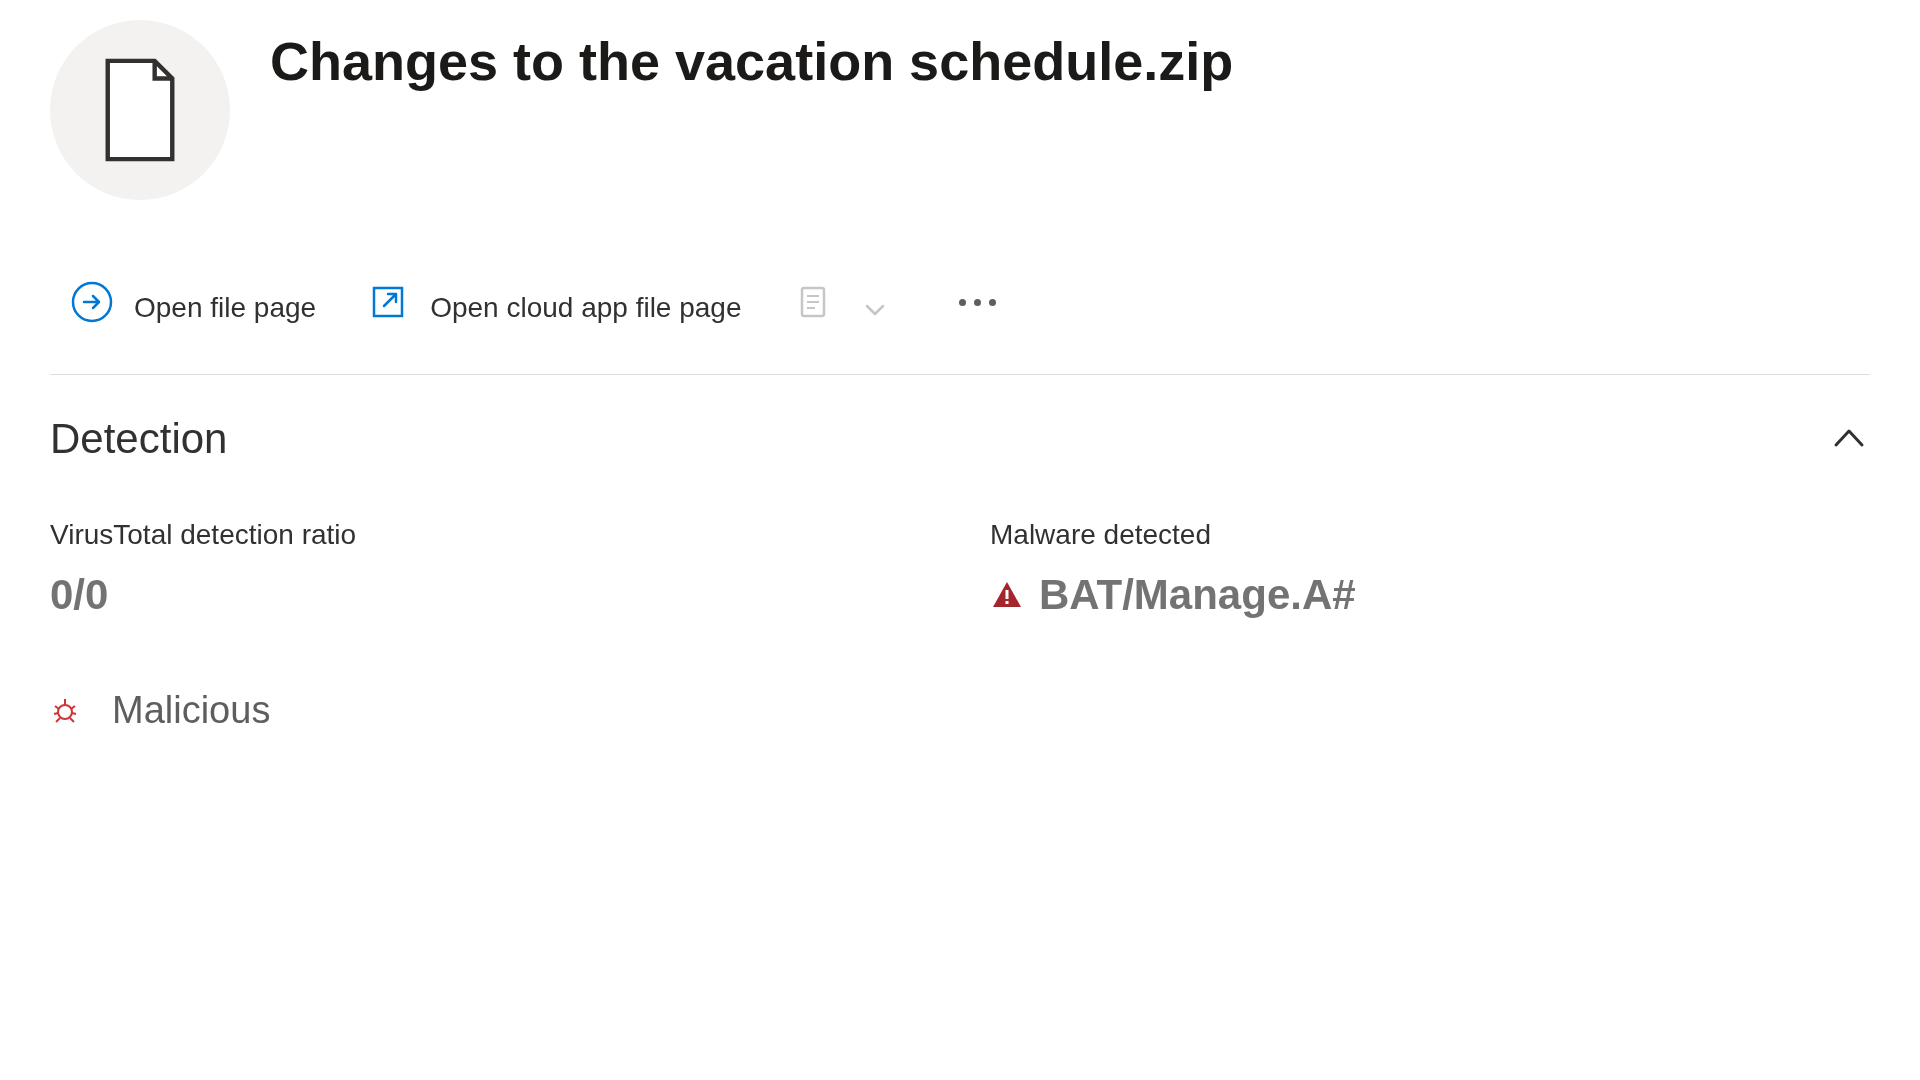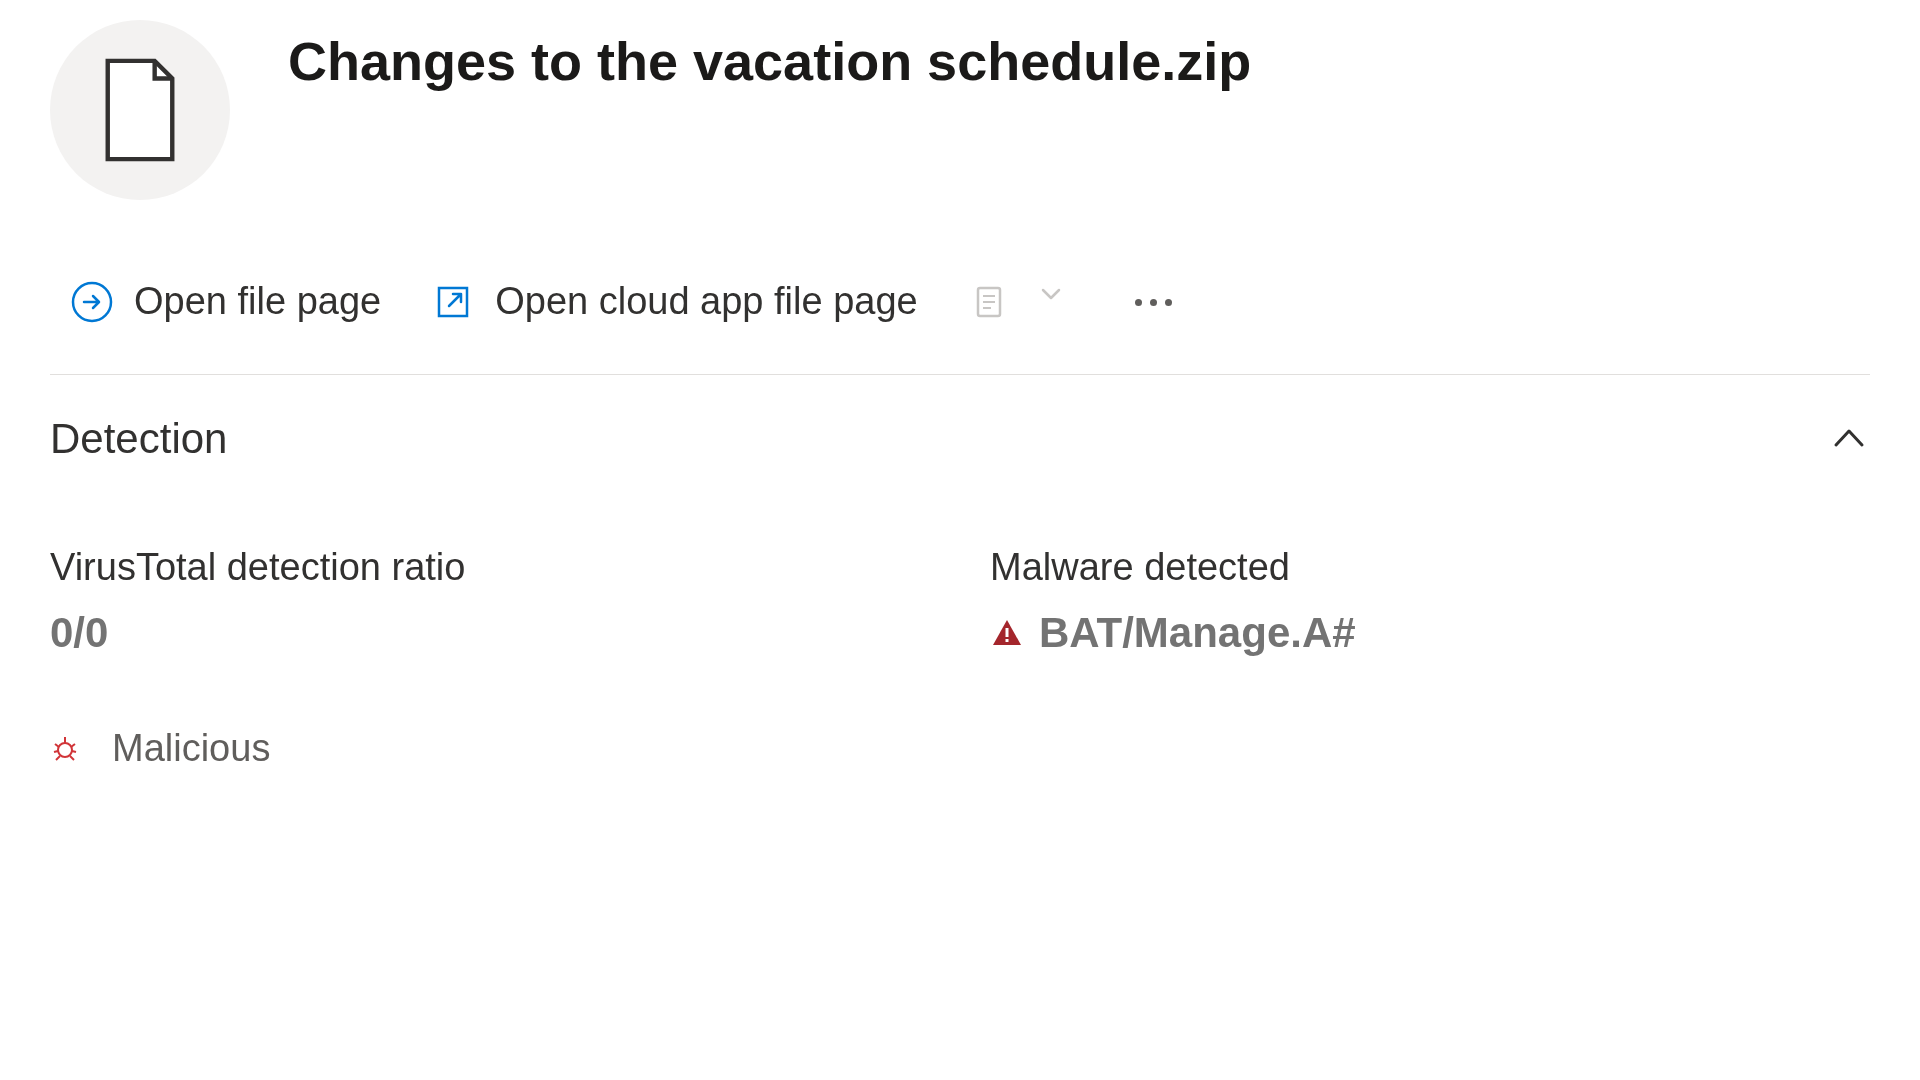--- a/index.html
+++ b/index.html
@@ -9,21 +9,21 @@
     }
     body {
       font-family: "Segoe UI", -apple-system, sans-serif;
       background: #ffffff;
       color: #323130;
       padding: 10px 50px 50px 50px;
     }
     .header {
       display: flex;
       align-items: flex-start;
-      gap: 58px;
+      gap: 40px;
       margin-bottom: 80px;
       margin-top: 10px;
     }
     .file-icon-circle {
       width: 180px;
       height: 180px;
       border-radius: 50%;
       background: #f3f2f1;
       display: flex;
       align-items: center;
@@ -42,24 +42,24 @@
     }
     .toolbar {
       display: flex;
       align-items: center;
       gap: 50px;
       margin-bottom: 50px;
       padding-left: 20px;
     }
     .toolbar-item {
       display: flex;
-      align-items: flex-start;
+      align-items: flex-end;
       gap: 20px;
       cursor: pointer;
-      font-size: 38px;
+      font-size: 28px;
       color: #323130;
     }
     .toolbar-item.disabled {
       color: #c8c6c4;
       cursor: default;
     }
     .toolbar-item svg {
       flex-shrink: 0;
     }
     .chevron-down {
@@ -79,39 +79,38 @@
     }
     .divider {
       border: none;
       border-top: 1px solid #e1dfdd;
       margin-bottom: 40px;
     }
     .section-header {
       display: flex;
       align-items: center;
       justify-content: space-between;
-      margin-bottom: 70px;
+      margin-bottom: 56px;
     }
     .section-title {
       font-size: 42px;
       font-weight: 400;
       color: #323130;
     }
     .detection-grid {
       display: grid;
       grid-template-columns: 1fr 1fr;
       gap: 40px 60px;
       margin-bottom: 70px;
     }
     .detection-item-label {
-      font-size: 38px;
+      font-size: 28px;
       font-weight: 400;
       color: #323130;
       margin-bottom: 20px;
-      margin-top: 13px;
     }
     .detection-item-value {
       font-size: 42px;
       font-weight: 700;
       color: #737373;
     }
     .malware-value {
       display: flex;
       align-items: center;
       gap: 15px;

